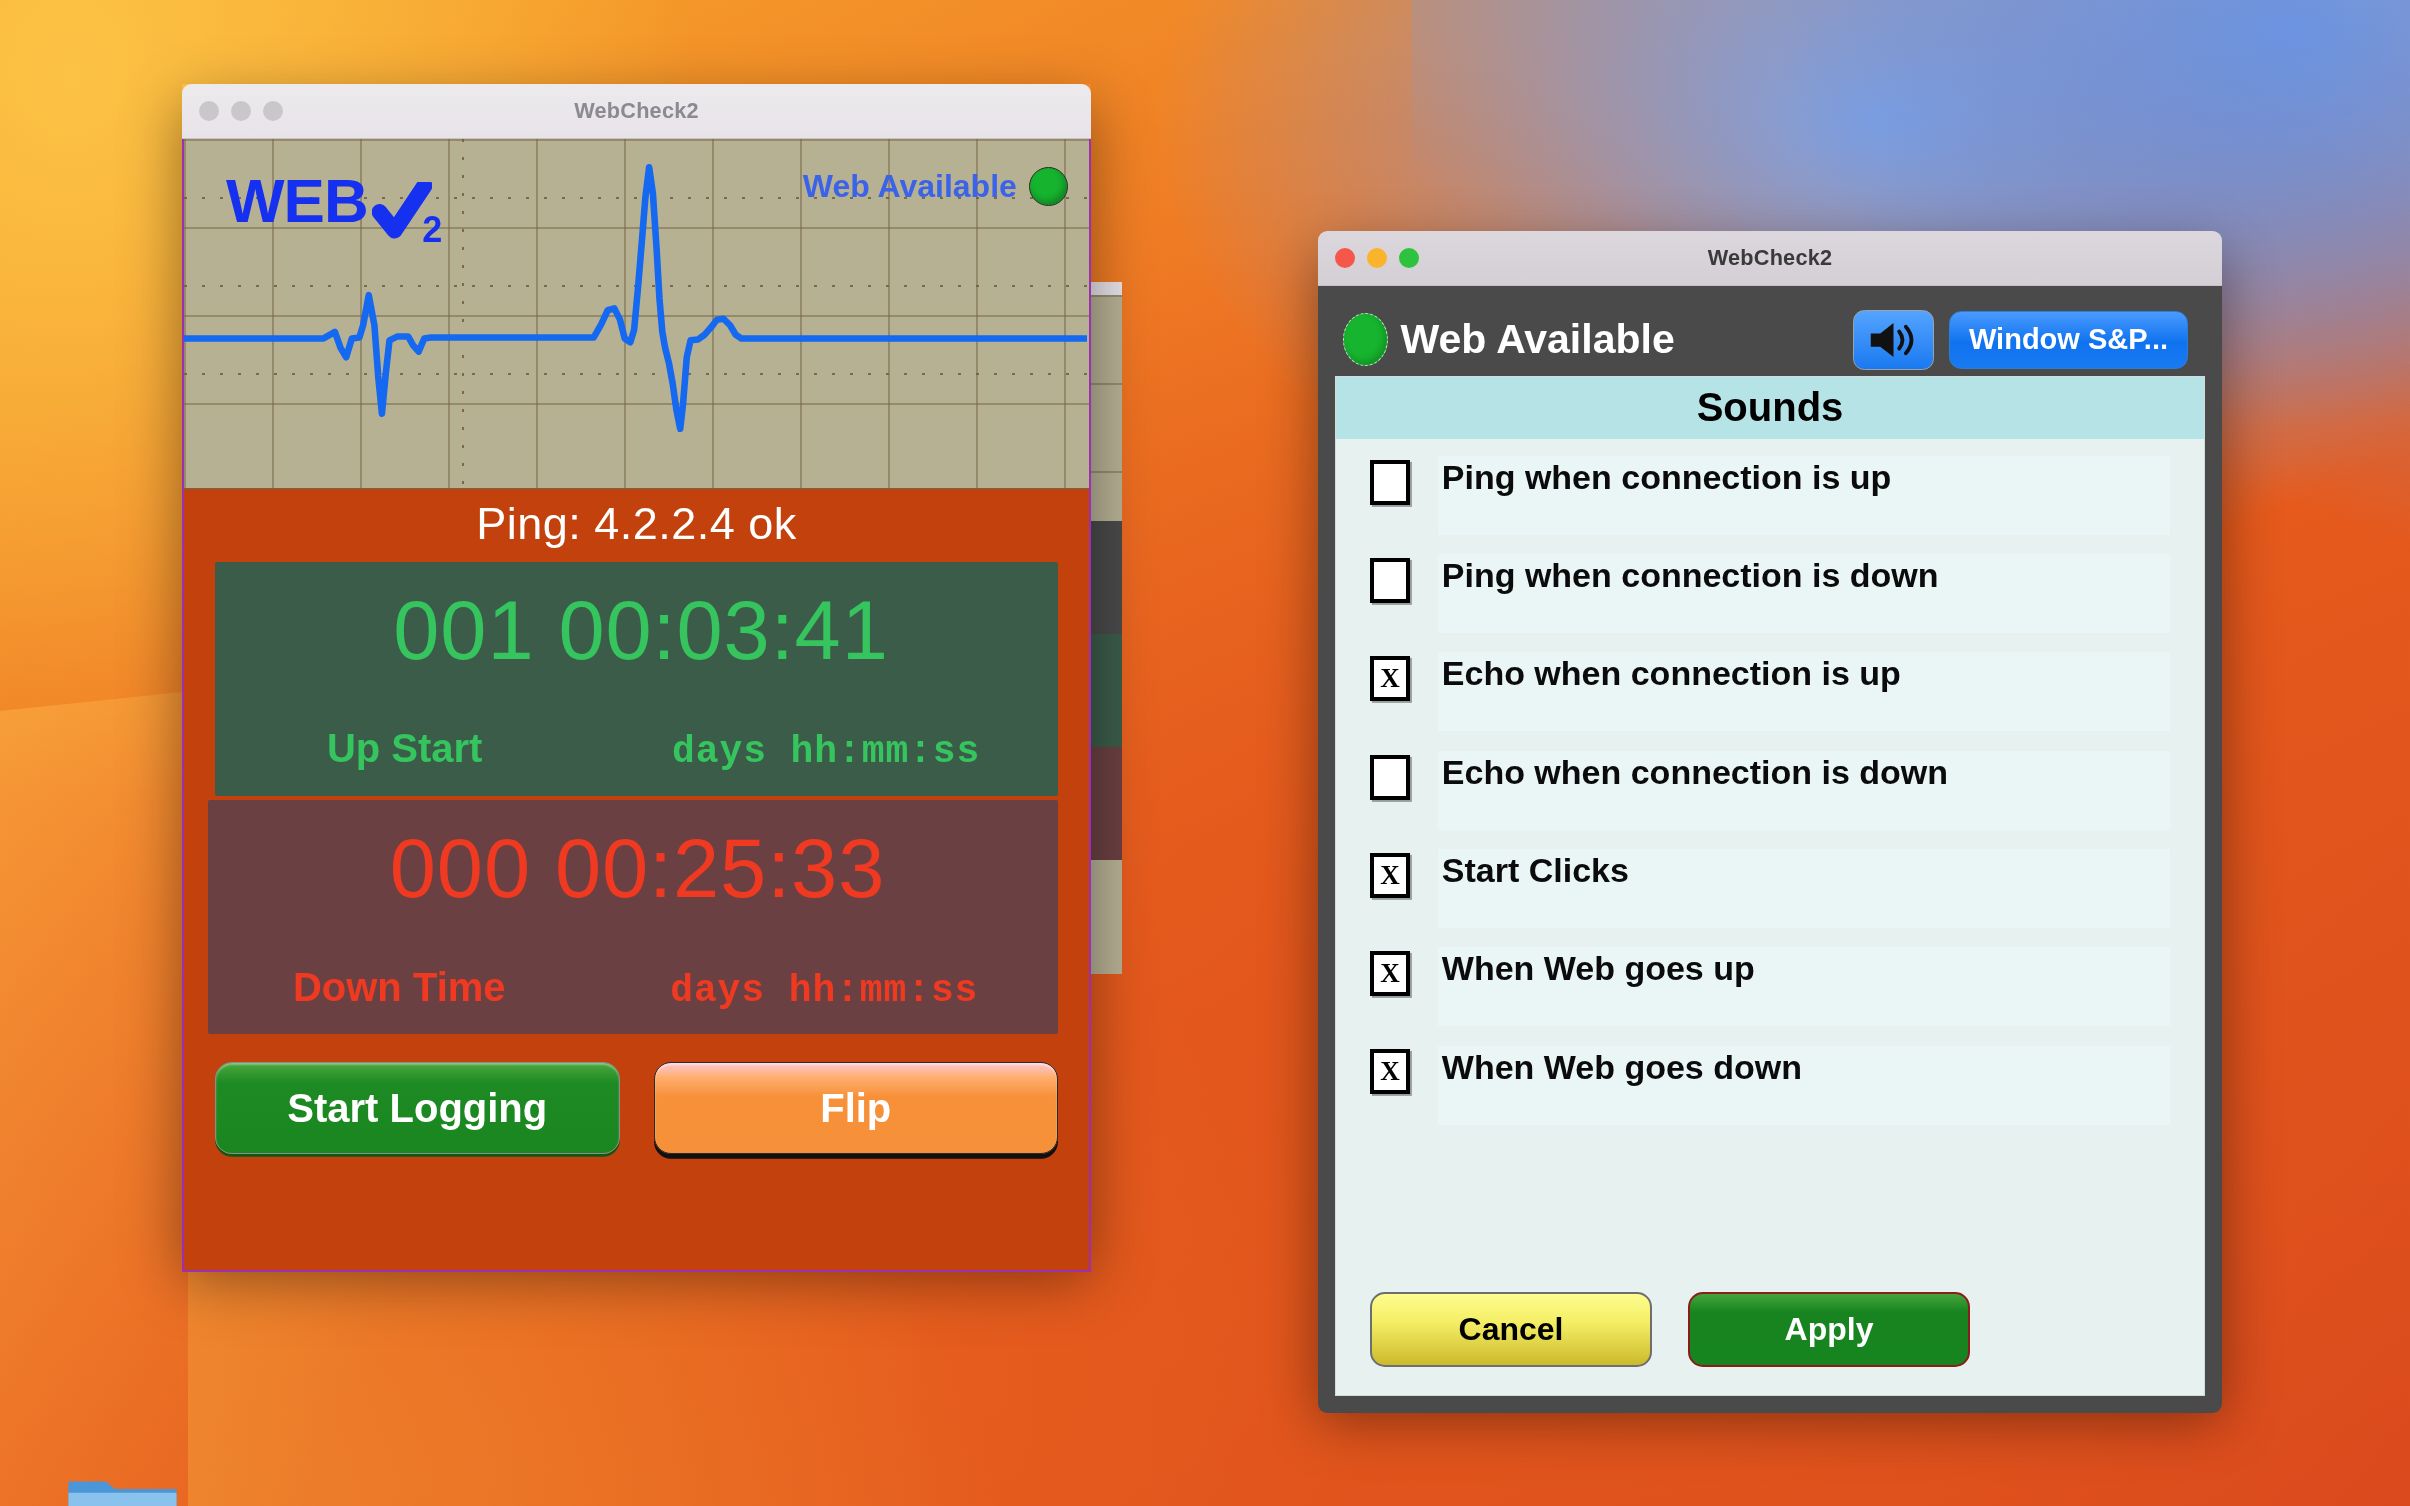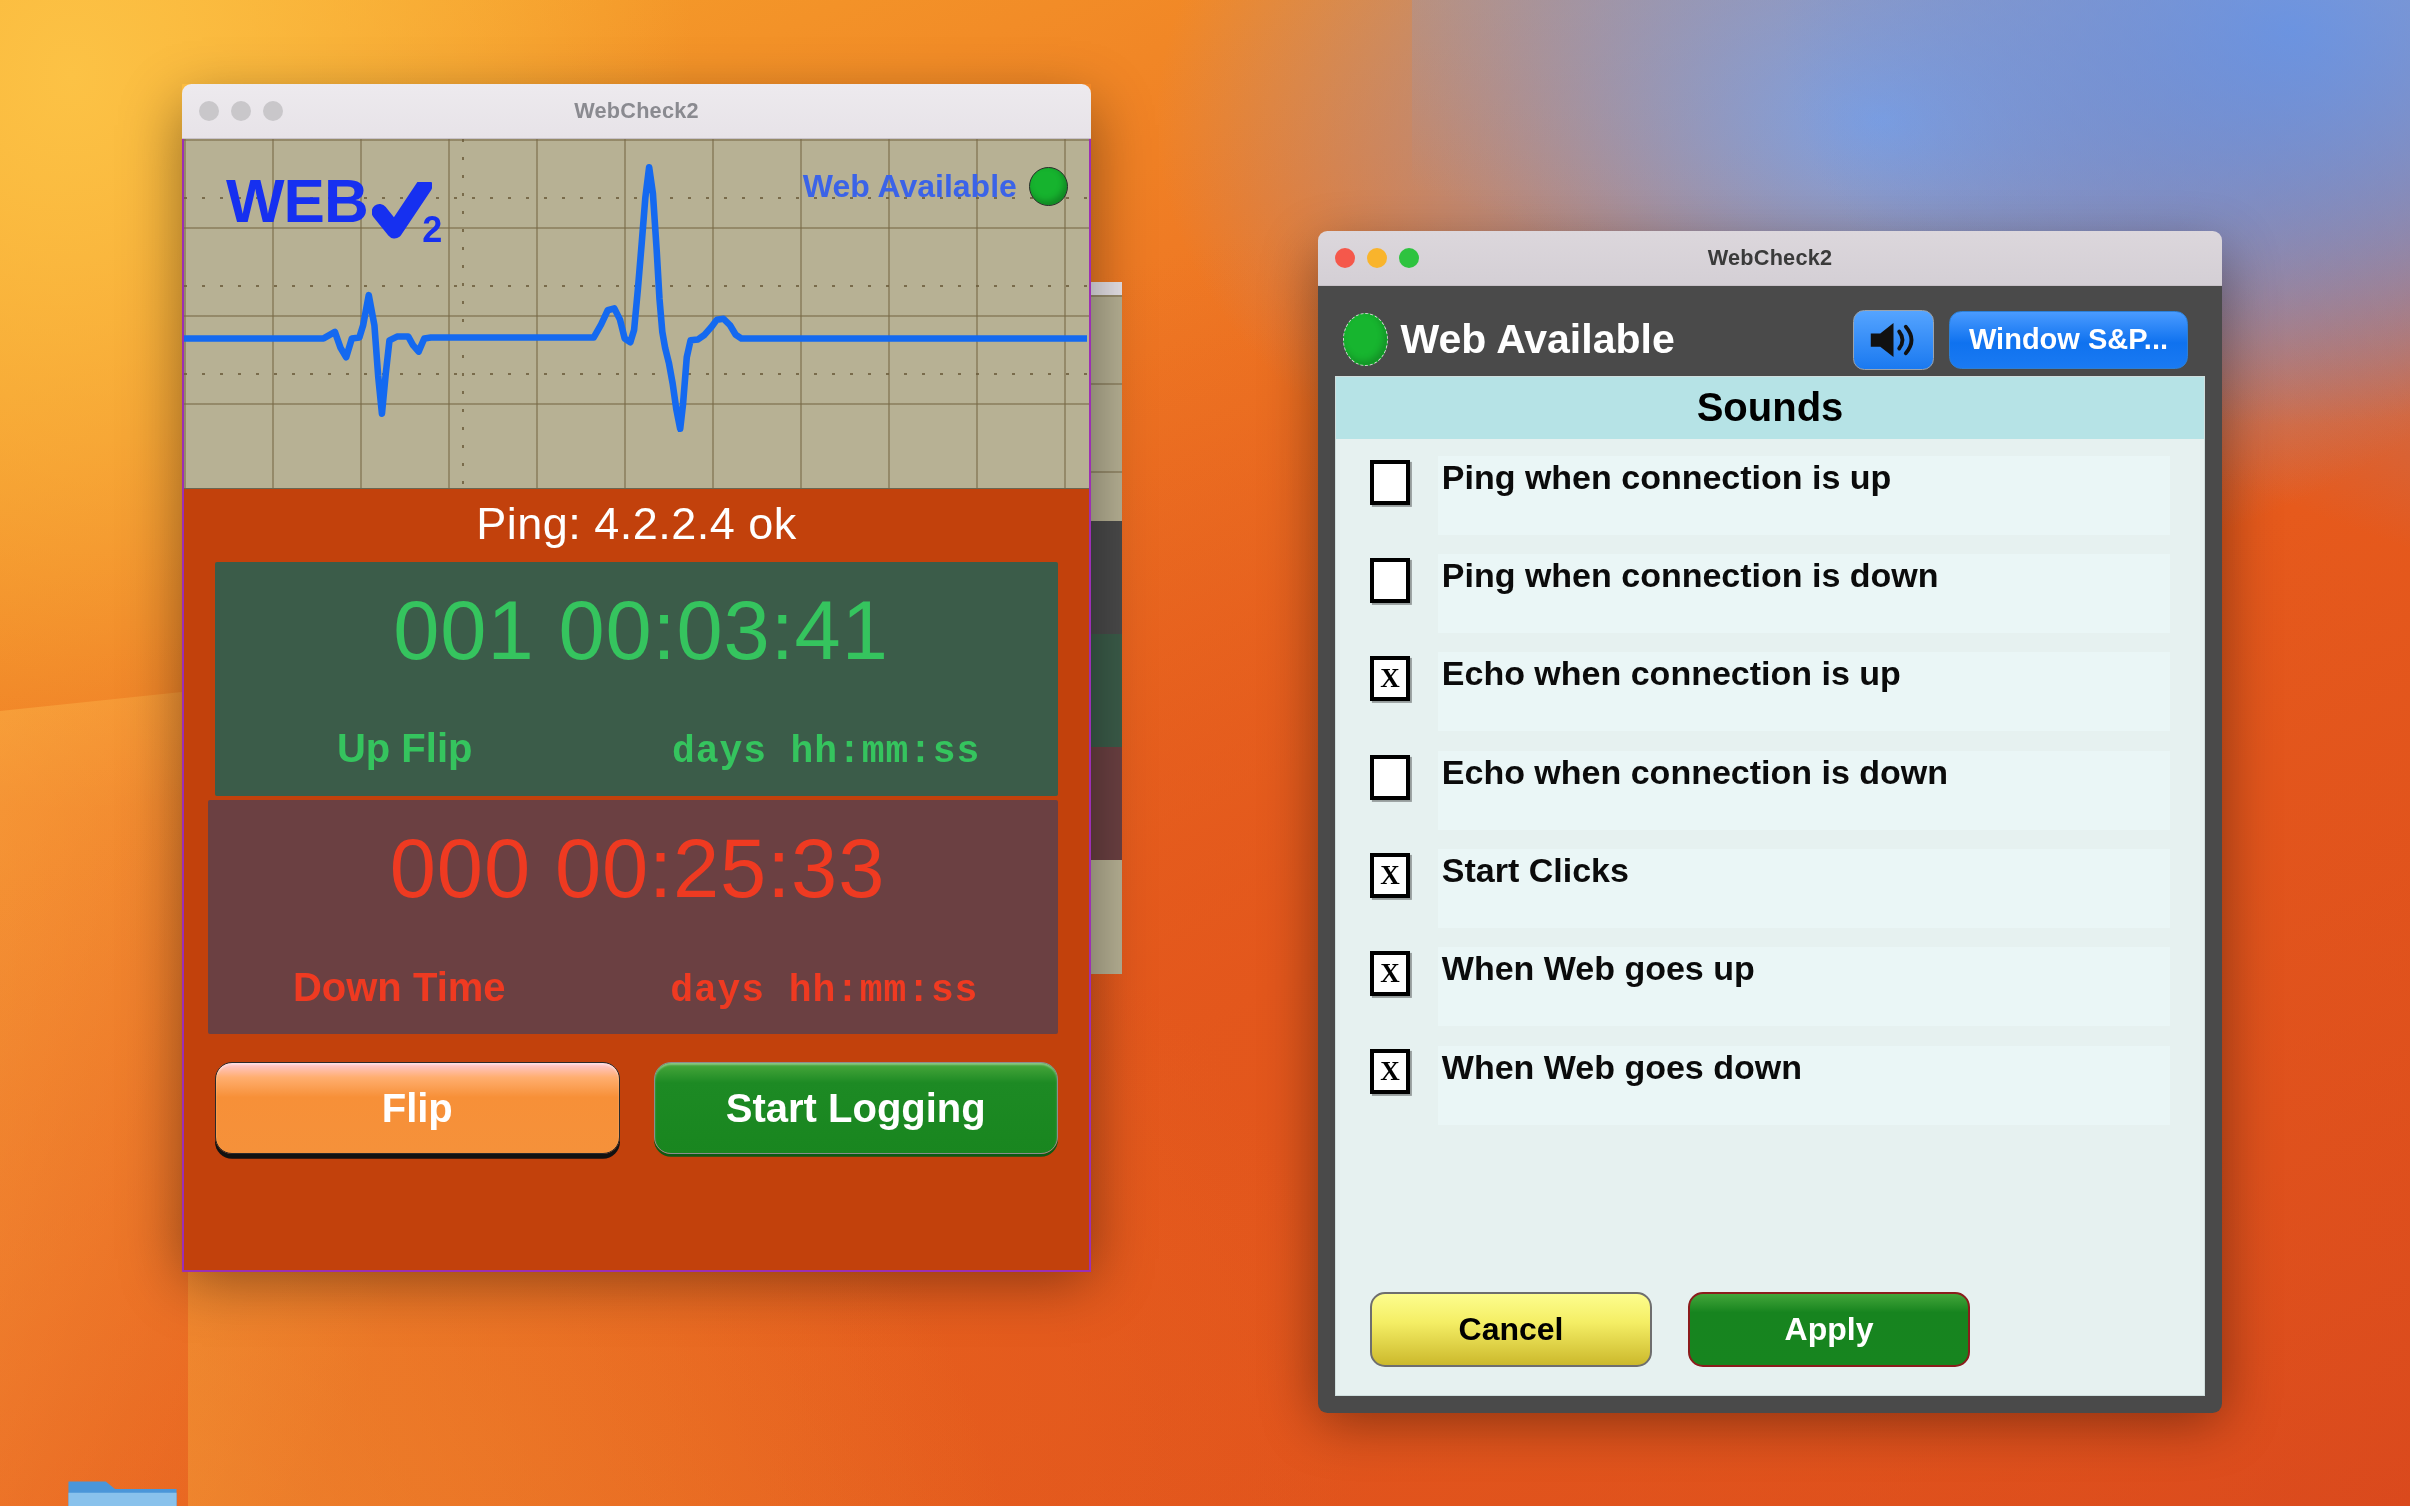--- a/index.html
+++ b/index.html
@@ -246,36 +246,36 @@
         <span class="scope-status-label">Web Available</span>
         <span class="led"></span>
       </div>
     </div>
 
     <div class="pingline">Ping: 4.2.2.4 ok</div>
 
     <div class="timer-box timer-up">
       <div class="timer-digits">001 00:03:41</div>
       <div class="timer-foot">
-        <div class="timer-name">Up Flip</div>
+        <div class="timer-name">Up Start</div>
         <div class="timer-fmt">days hh:mm:ss</div>
       </div>
     </div>
 
     <div class="timer-box timer-down">
       <div class="timer-digits">000 00:25:33</div>
       <div class="timer-foot">
         <div class="timer-name">Down Time</div>
         <div class="timer-fmt">days hh:mm:ss</div>
       </div>
     </div>
 
     <div class="left-buttons">
+      <div class="btn3d btn-log">Start Logging</div>
       <div class="btn3d btn-flip">Flip</div>
-      <div class="btn3d btn-log">Start Logging</div>
     </div>
 
   </div>
 </div>
 
 <div class="win" id="rightWin">
   <div class="titlebar">
     <div class="tl-dots">
       <span class="dot" style="background:#f5584b"></span>
       <span class="dot" style="background:#f9b42c"></span>

